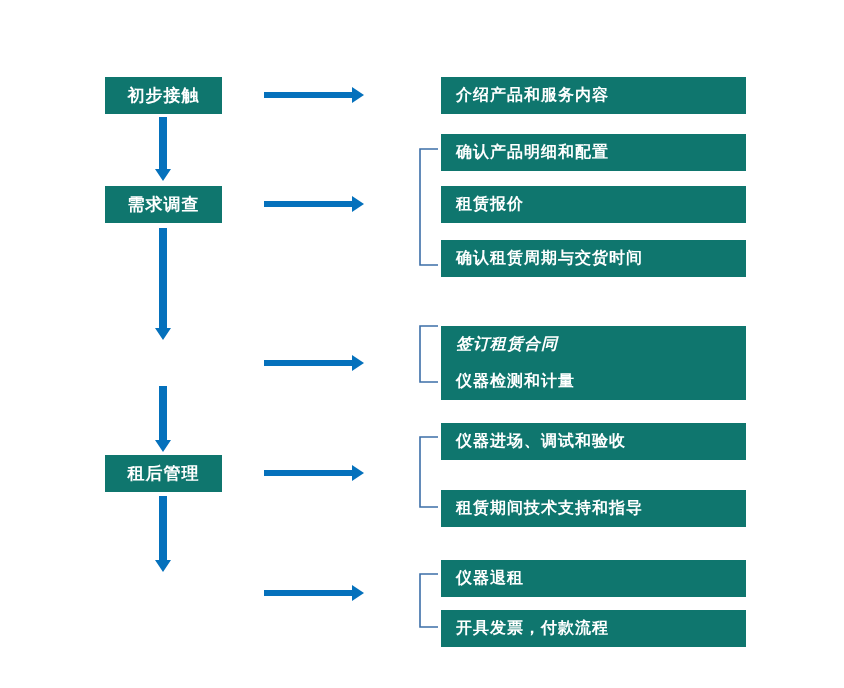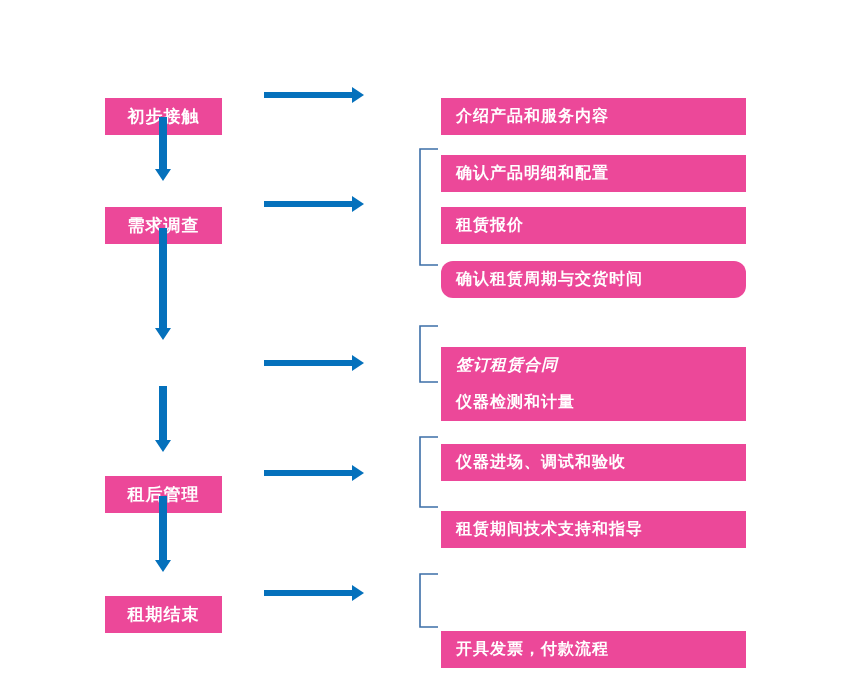--- a/index.html
+++ b/index.html
@@ -15,28 +15,27 @@
     font-family: "Liberation Serif", "DejaVu Serif", serif;
   }
   #canvas {
     position: absolute;
     left: 0; top: 0;
     width: 844px;
     height: 688px;
   }
   .box {
     position: absolute;
-    background: #ec4899;
+    background: #0f766e;
     color: #ffffff;
     font-weight: bold;
     display: flex;
     align-items: center;
     box-sizing: border-box;
     letter-spacing: 1px;
-    margin-top: 21px;
   }
   .title-bar {
     position: absolute;
     left: 99px;
     top: 12px;
     width: 601px;
     height: 37px;
     background: #0571bc;
     color: #ffffff;
     font-weight: bold;
@@ -75,34 +74,34 @@
 </style>
 </head>
 <body>
 
 <div id="canvas">
 
 
   <div class="box stage-box" style="top:77px;">初步接触</div>
   <div class="box stage-box" style="top:186px;">需求调查</div>
   <div class="box stage-box" style="top:455px;">租后管理</div>
-  <div class="box stage-box" style="top:575px;">租期结束</div>
 
   <div class="box detail-box" style="top:77px;">介绍产品和服务内容</div>
 
   <div class="box detail-box" style="top:134px;">确认产品明细和配置</div>
   <div class="box detail-box" style="top:186px;">租赁报价</div>
-  <div class="box detail-box" style="top:240px;border-radius:12px;">确认租赁周期与交货时间</div>
+  <div class="box detail-box" style="top:240px;">确认租赁周期与交货时间</div>
 
   <div class="box detail-box" style="top:326px;font-style:italic;">签订租赁合同</div>
   <div class="box detail-box" style="top:423px;">仪器进场、调试和验收</div>
 
   <div class="box detail-box" style="top:363px;">仪器检测和计量</div>
   <div class="box detail-box" style="top:490px;">租赁期间技术支持和指导</div>
 
+  <div class="box detail-box" style="top:560px;">仪器退租</div>
   <div class="box detail-box" style="top:610px;">开具发票，付款流程</div>
 
   <div class="arrow-h" style="left:264px; top:86px; width:100px;">
     <svg width="100" height="18" viewBox="0 0 100 18">
         <path d="M0 6 H88 V1 L100 9 L88 17 V12 H0 Z" fill="#0571bc"></path>
       </svg>
   </div>
   <div class="arrow-h" style="left:264px; top:195px; width:100px;">
     <svg width="100" height="18" viewBox="0 0 100 18">
         <path d="M0 6 H88 V1 L100 9 L88 17 V12 H0 Z" fill="#0571bc"></path>

